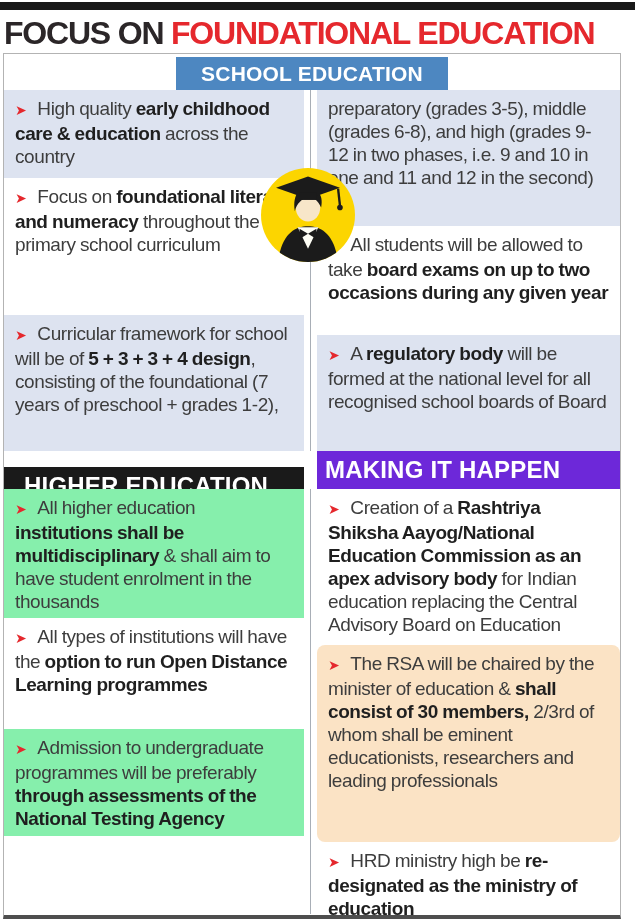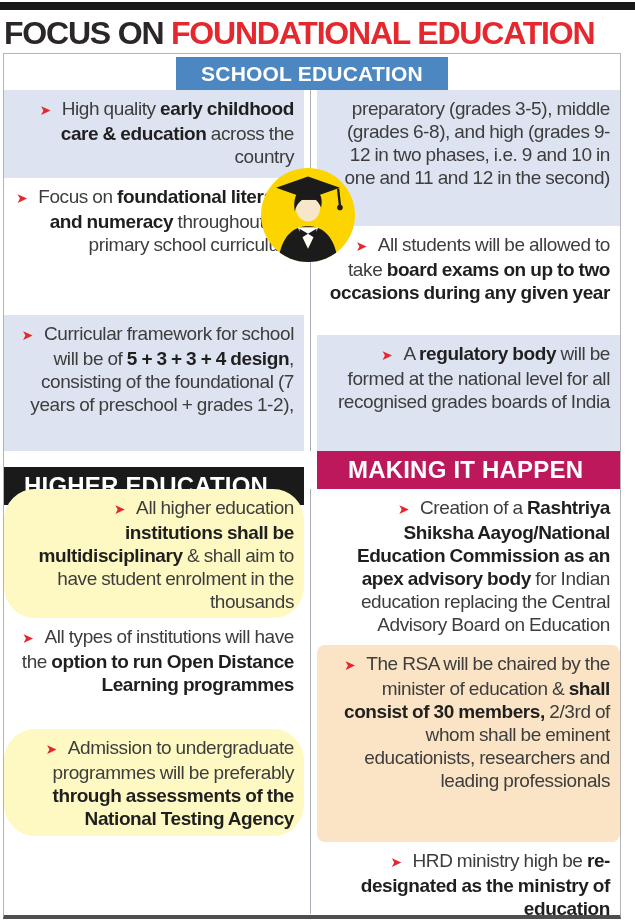--- a/index.html
+++ b/index.html
@@ -29,25 +29,25 @@
   .cols.school { height:361px; }
   .cols.lower  { height:425px; }
   .col { width:300px; height:100%; display:flex; flex-direction:column; }
   .col.right { width:303px; margin-left:13px; }
   .vline { position:absolute; left:306px; top:0; bottom:0; width:1px; background:#a8aeb6; }
 
   .hdr-row { display:flex; width:616px; height:38px; }
   .hdr { height:38px; line-height:38px; color:#fff; font-weight:bold; font-size:24px; letter-spacing:0.2px; }
   .hdr.black { width:300px; background:#1a1a1a; padding-left:20px;margin-top:16px; }
   .hdr.gap { width:13px; background:#fff; }
-  .hdr.red { width:303px; background:#be185d; padding-left:31px; }
+  .hdr.red { width:303px; background:#6d28d9; padding-left:8px; }
 
-  .band { padding:7px 10px 5px 11px; background:#fff;text-align:right; }
+  .band { padding:7px 10px 5px 11px; background:#fff; }
   .band.blue  { background:#dde3f0; }
-  .band.gray  { background:#fef9c3;border-radius:31px; }
+  .band.gray  { background:#86efac; }
   .band.peach { background:#fbe3c5;border-radius:8px; }
   .band.fill  { flex:1; }
 
   .bt { font-size:19px; line-height:23px; letter-spacing:-0.4px; word-spacing:-0.5px; color:#3d3d3d; }
   .bt b { color:#1f1f1f; }
   .arw { color:#e5282d; font-size:14px; margin-right:11px; }
 
   .grad {
     position:absolute; left:257px; top:78px; width:94px; height:94px;
     border-radius:50%; background:#fcd500; z-index:2; overflow:hidden;
@@ -98,21 +98,21 @@
       </div>
 
       <div class="col right">
         <div class="band blue" style="min-height:136px">
           <p class="bt"><span>preparatory (grades 3-5), middle (grades 6-8), and high (grades 9-12 in two phases, i.e. 9 and 10 in one and 11 and 12 in the second)</span></p>
         </div>
         <div class="band" style="min-height:109px">
           <p class="bt"><span class="arw">➤</span><span>All students will be allowed to take </span><b>board exams on up to two occasions during any given year</b></p>
         </div>
         <div class="band blue fill" style="min-height:114px">
-          <p class="bt"><span class="arw">➤</span><span>A </span><b>regulatory body</b><span> will be formed at the national level for all recognised grades boards of India</span></p>
+          <p class="bt"><span class="arw">➤</span><span>A </span><b>regulatory body</b><span> will be formed at the national level for all recognised school boards of Board</span></p>
         </div>
       </div>
     </div>
 
     <div class="hdr-row">
       <div class="hdr black">HIGHER EDUCATION</div>
       <div class="hdr gap"></div>
       <div class="hdr red">MAKING IT HAPPEN</div>
     </div>
 

